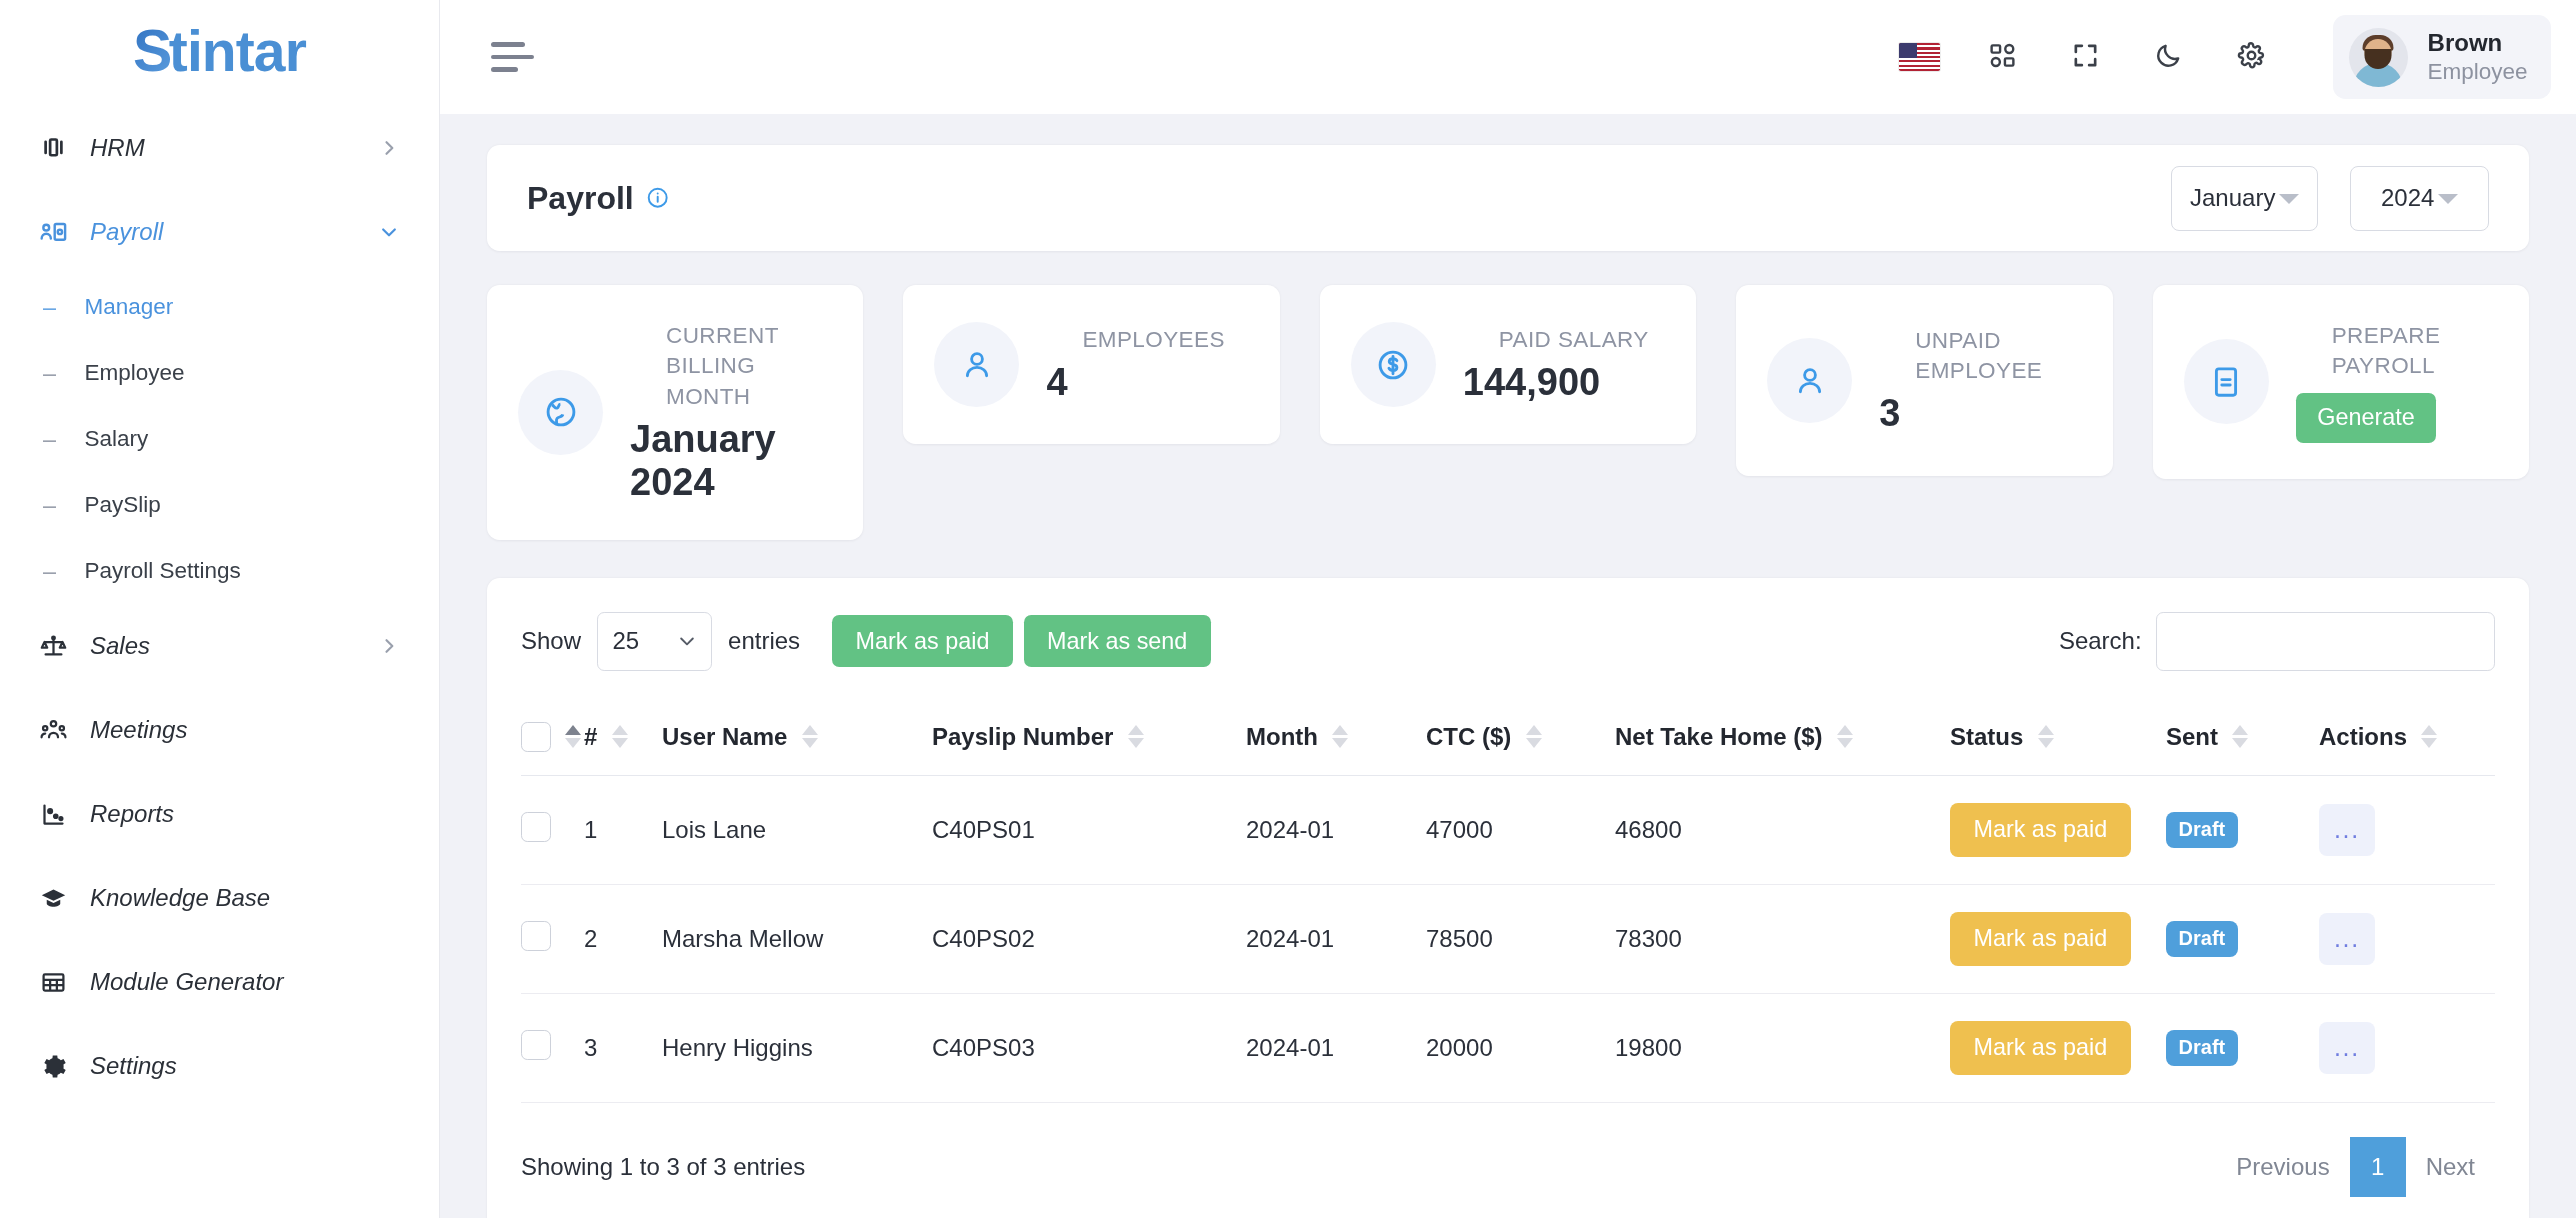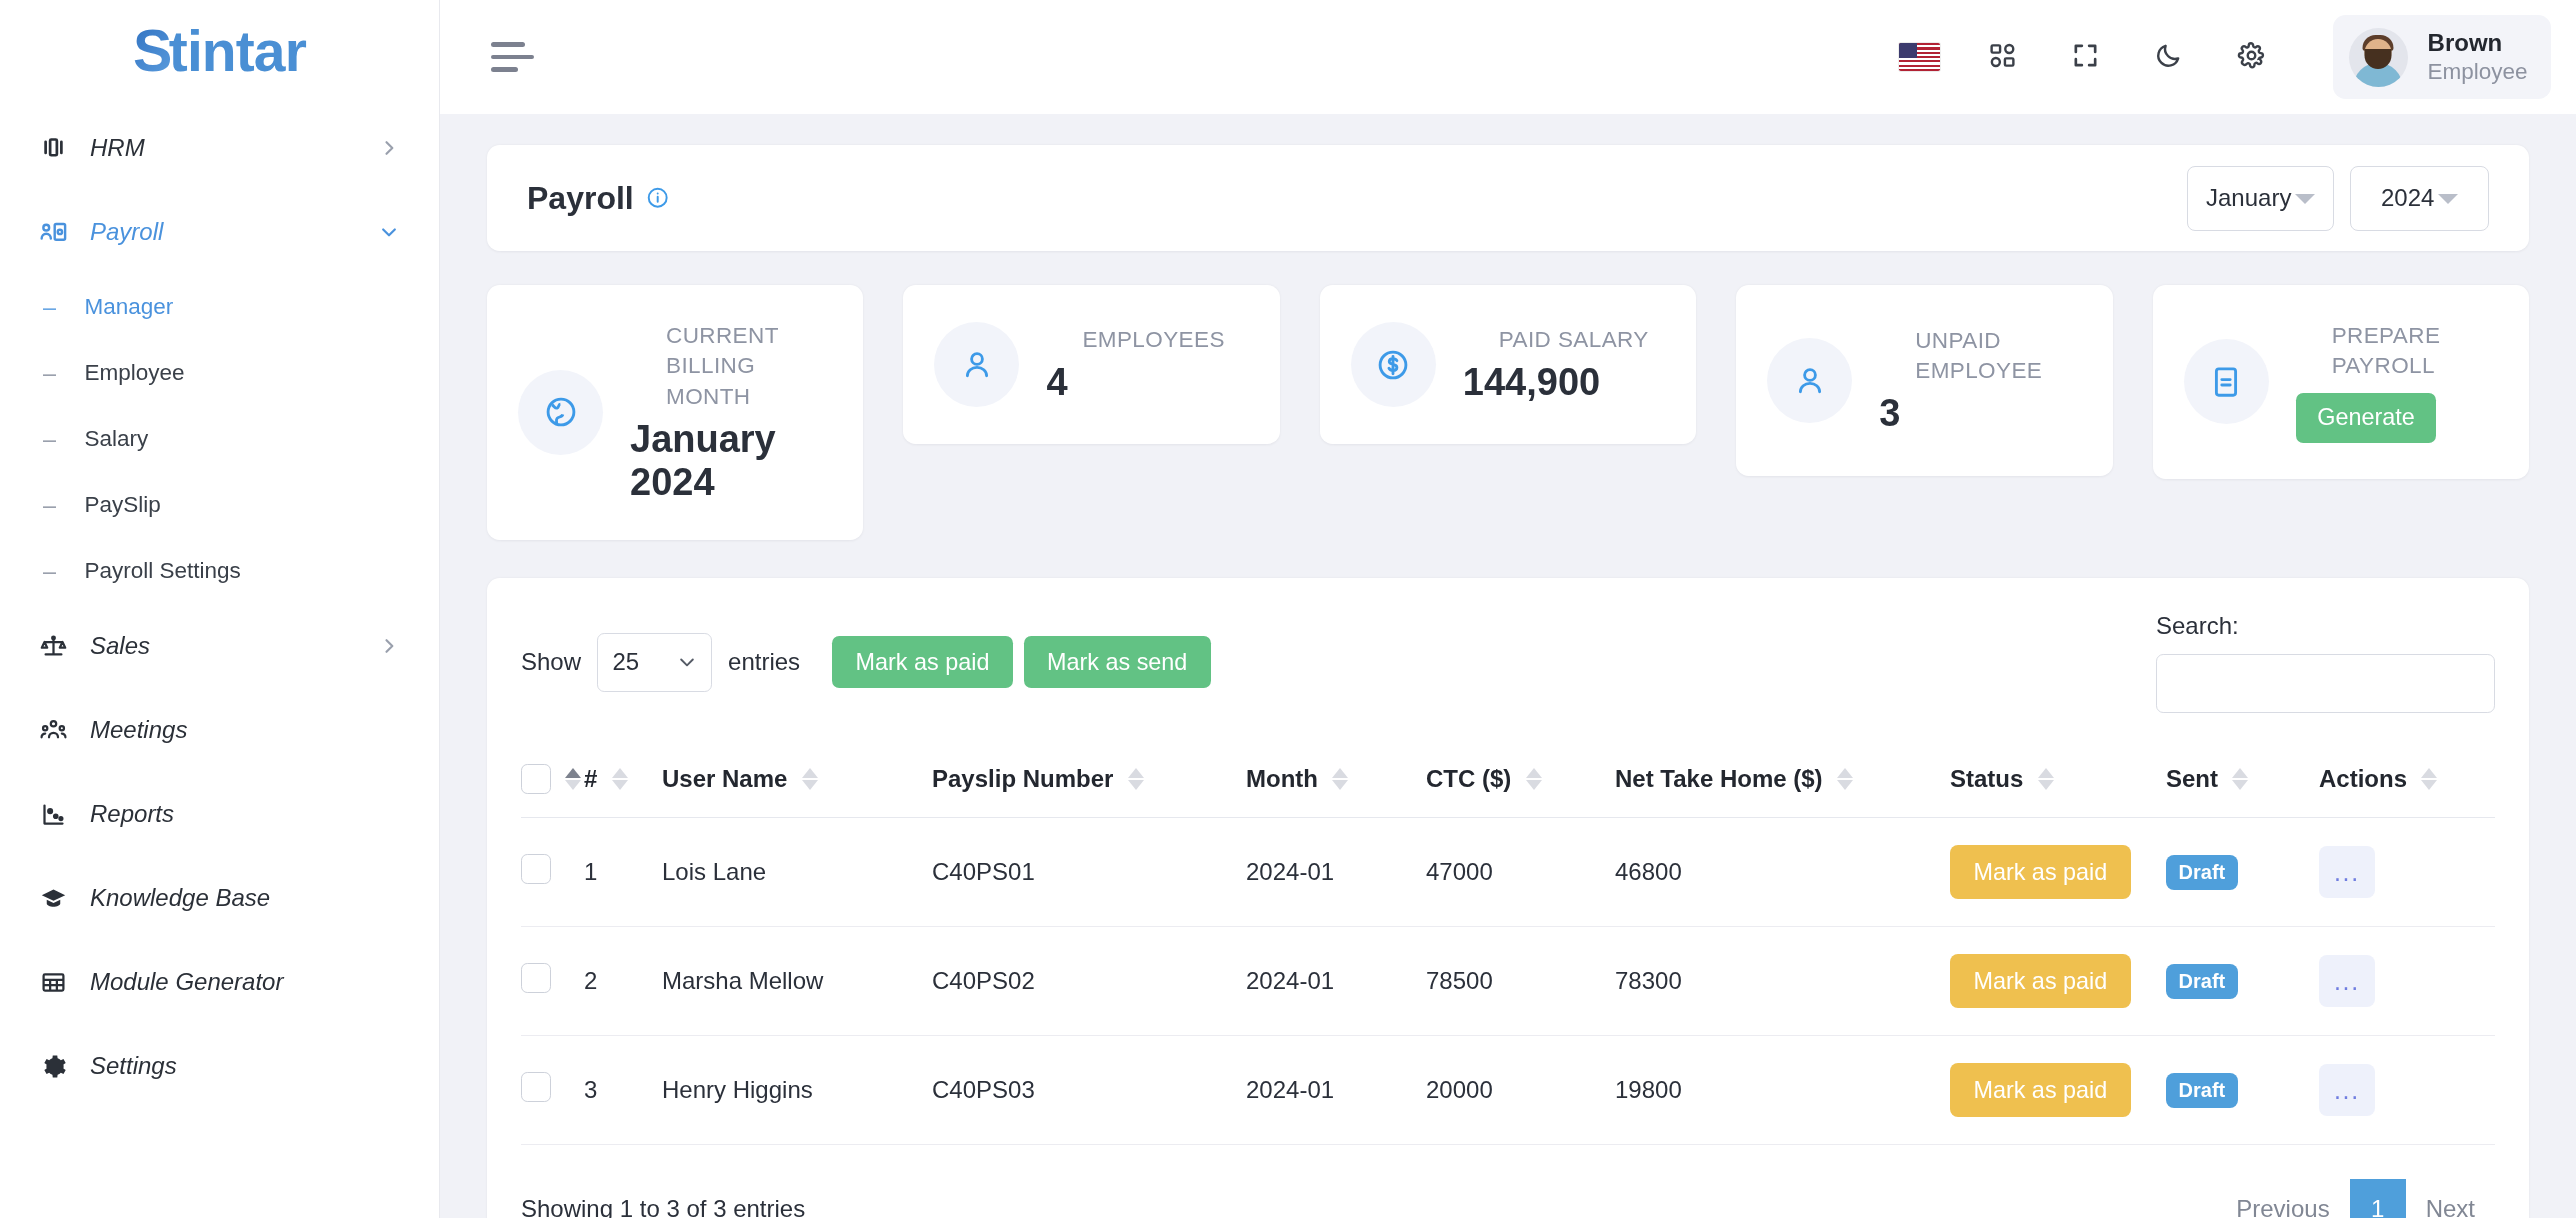--- a/index.html
+++ b/index.html
@@ -112,21 +112,21 @@
   }
 
   .panel { background: #ffffff; border-radius: 12.6px; box-shadow: 0 0.9px 2.7px rgba(20,25,40,.06); }
 
   
   .payroll-head {
     display: flex; align-items: center; padding: 31px 40px; height: 106px;
   }
   .payroll-title { font-size: 32px; font-weight: 600; color: #2b303a; display: flex; align-items: center; gap: 12.6px; }
   .info-ic { color: #3d9ae8; display: flex; cursor: pointer; }
-  .selects { margin-left: auto; display: flex; gap: 16px; }
+  .selects { margin-left: auto; display: flex; gap: 32px; }
   .sel {
     border: 0.9px solid #d8dbe3; border-radius: 8px; background: #fff;
     height: 65px; min-width: 139px; padding: 0 18px;
     display: flex; align-items: center; justify-content: center; gap: 3.6px;
     font-size: 24px; color: #2b303a; cursor: pointer;
   }
   .caret { width: 0; height: 0; border-left: 10px solid transparent; border-right: 10px solid transparent; border-top: 10.8px solid #b9bec9; margin-top: 2.7px; }
 
   
   .stats { display: flex; gap: 40px; margin-top: 34px; align-items: flex-start; }
@@ -158,21 +158,21 @@
     border: 0.9px solid #d8dbe3; border-radius: 7.2px; height: 59px; width: 115px;
     display: flex; align-items: center; justify-content: space-between;
     padding: 0 14.4px; font-size: 24px; color: #2b303a; background: #fff; cursor: pointer;
   }
   .chev-dn { color: #555b66; display: flex; }
   .top-btns { display: flex; gap: 10.8px; margin-left: 32px; }
   .btn-act {
     background: #62c284; color: #fff; border: none; border-radius: 7.2px;
     font-size: 23.4px; padding: 12.6px 23.4px; cursor: pointer; font-family: inherit; white-space: nowrap;
   }
-  .search-grp { margin-left: auto; display: flex; align-items: flex-start; gap: 14.4px; font-size: 24px; color: #2b303a; flex-direction: column; }
+  .search-grp { margin-left: auto; display: flex; align-items: center; gap: 14.4px; font-size: 24px; color: #2b303a; }
   .search-input {
     border: 0.9px solid #d8dbe3; border-radius: 7.2px; height: 59px; width: 339px;
     padding: 0 14.4px; font-size: 23.4px; font-family: inherit; color: #2b303a; outline: none;
   }
 
   table { width: 100%; border-collapse: collapse; margin-top: 31px; }
   thead th {
     text-align: left; font-size: 24px; font-weight: 700; color: #23272f;
     padding: 20px 0 23.4px 0; white-space: nowrap;
     border-bottom: 0.9px solid #e6e8ee;

